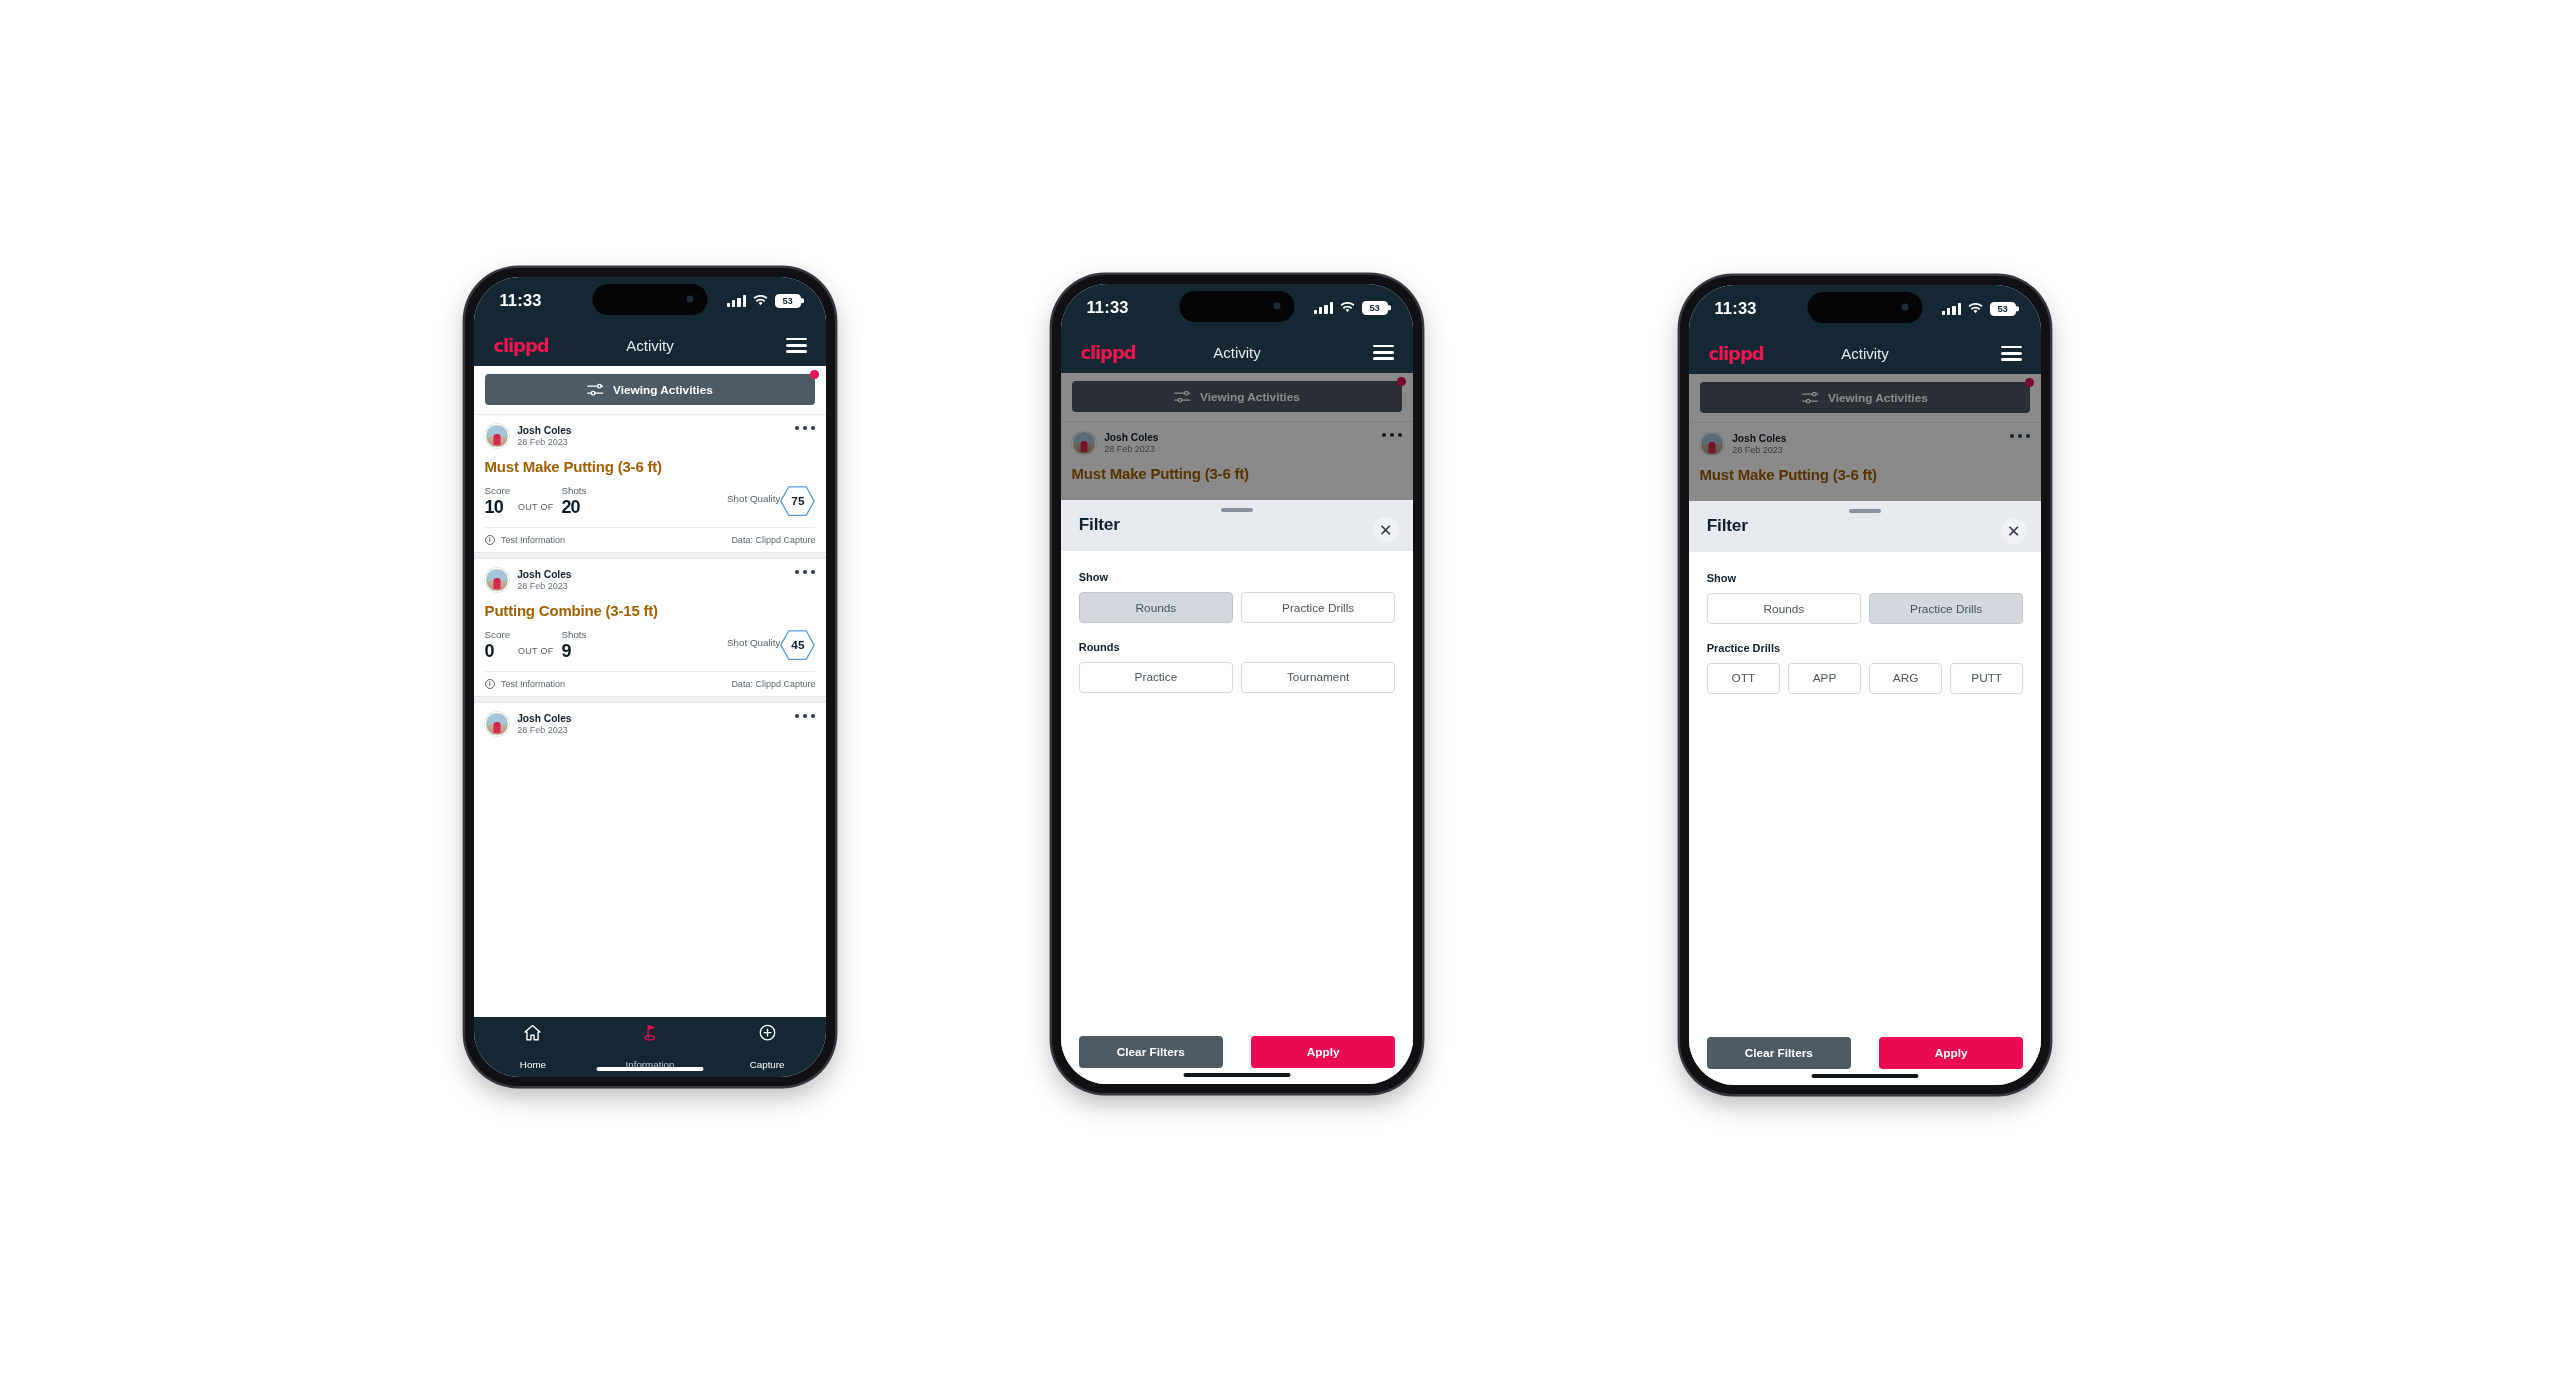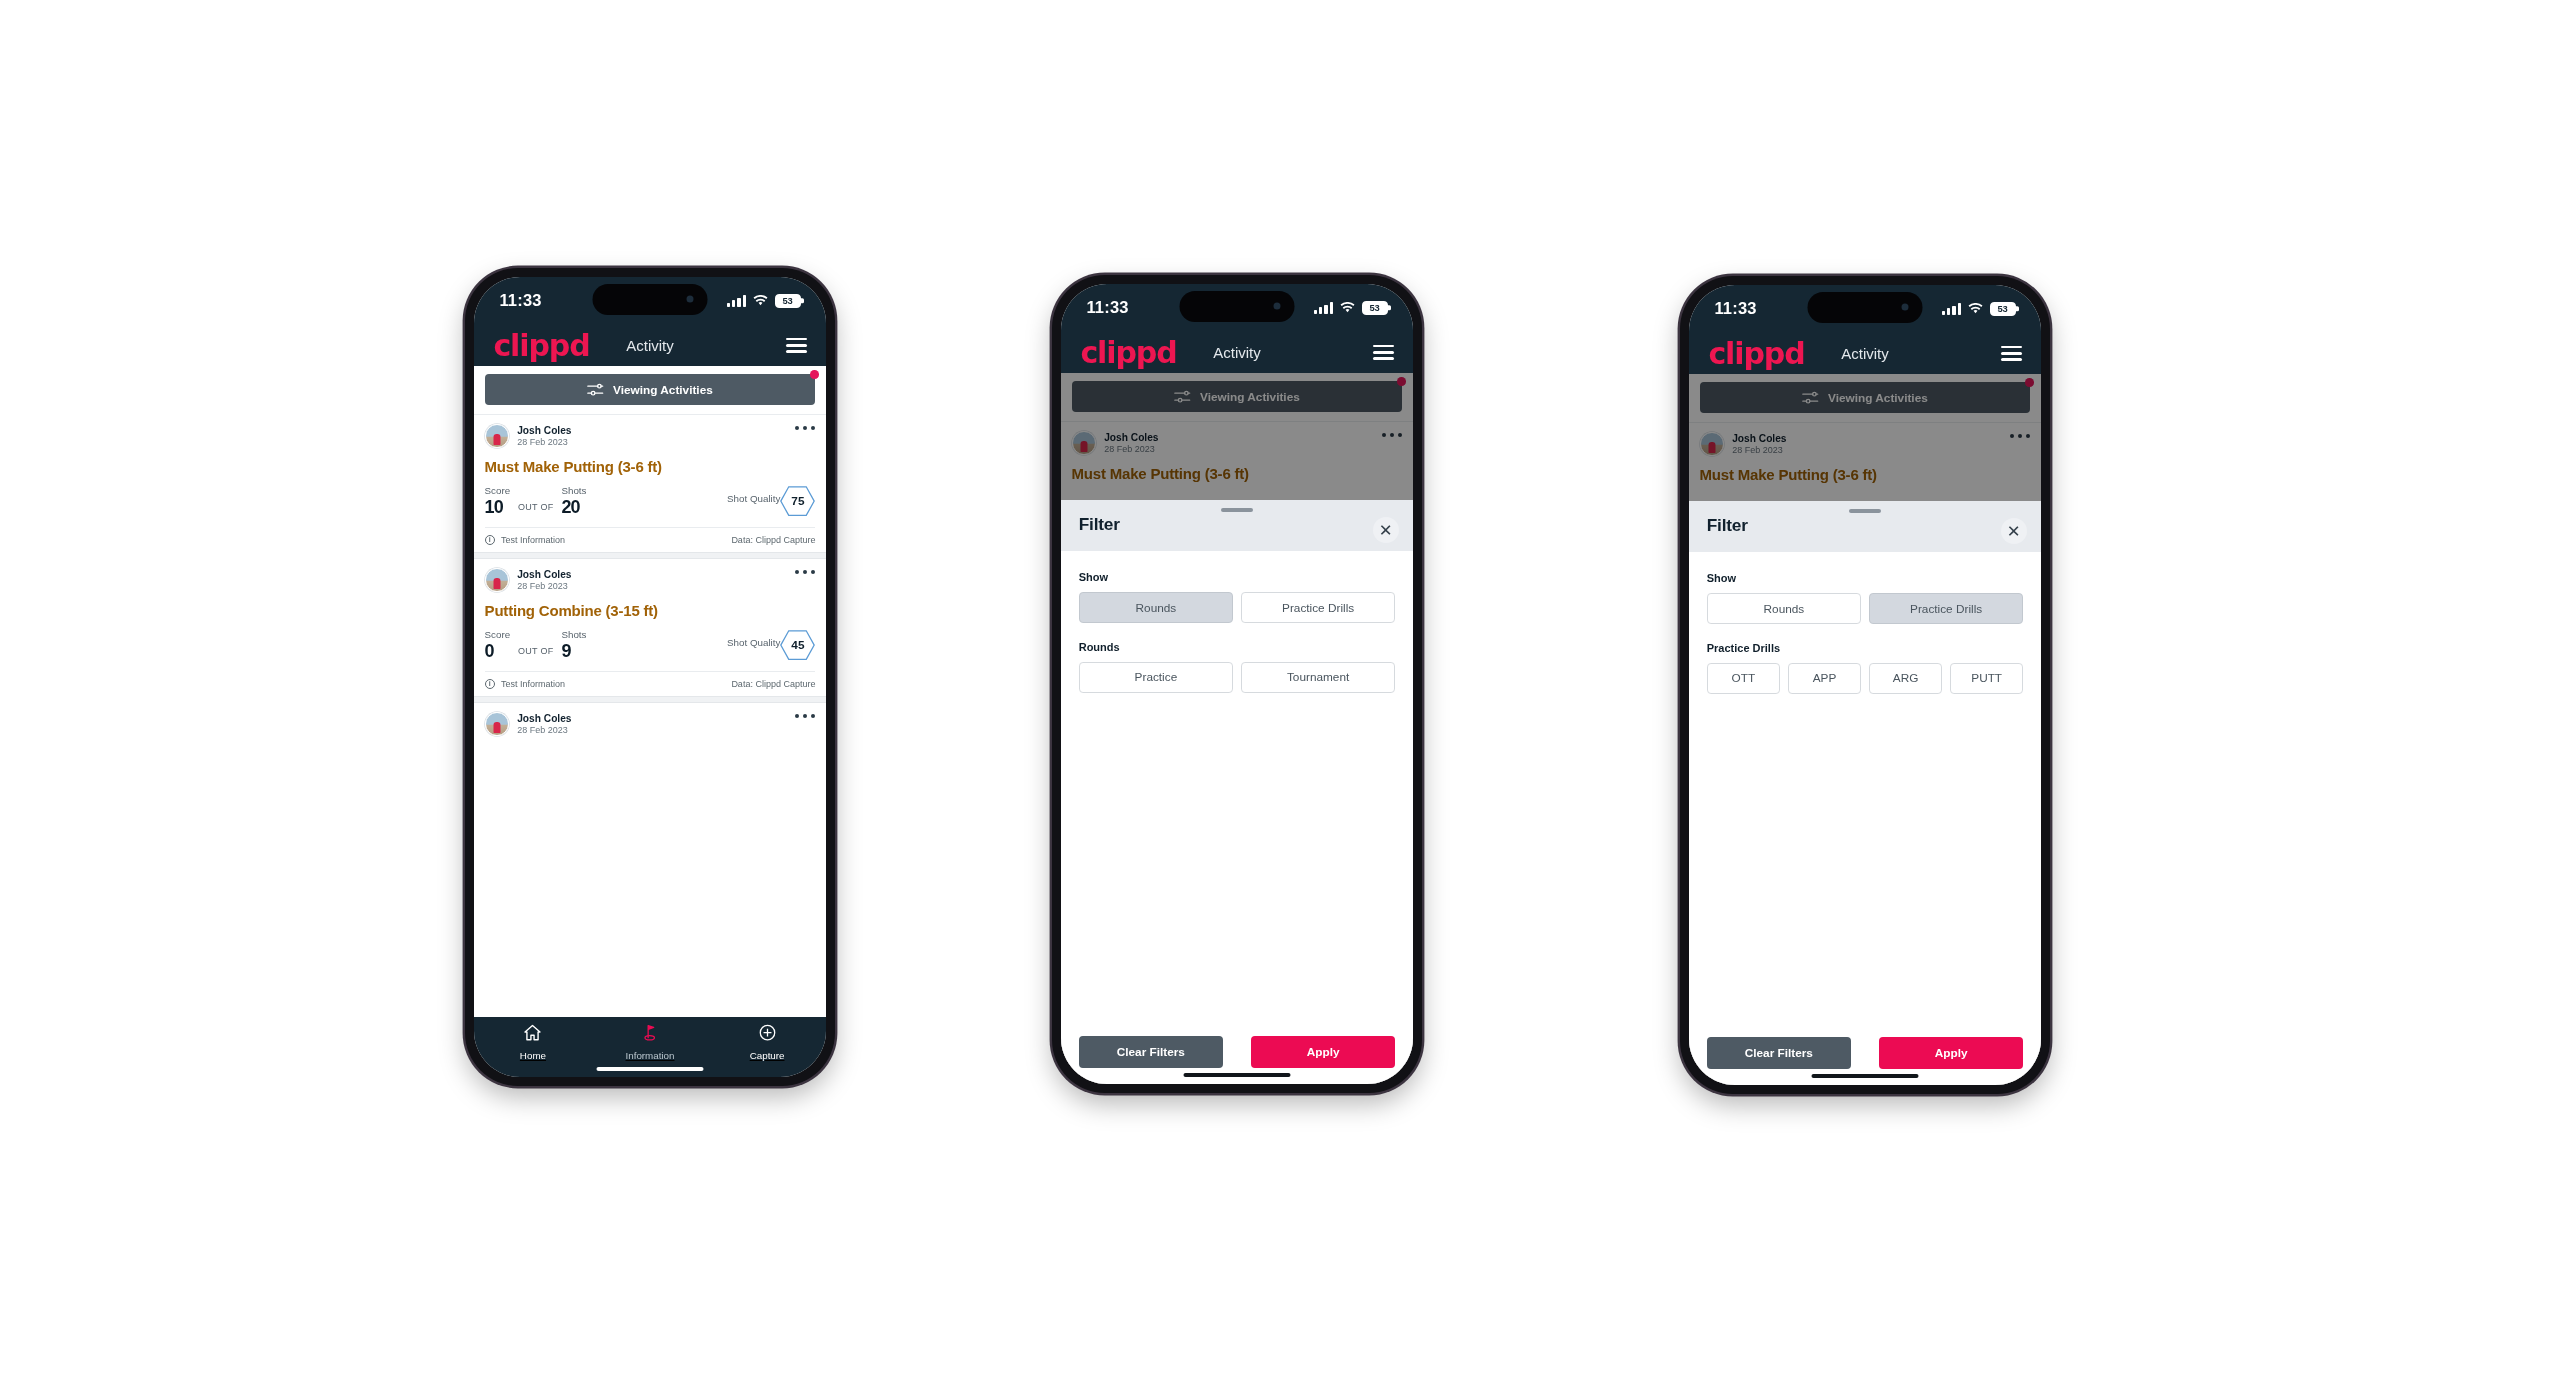--- a/index.html
+++ b/index.html
@@ -82,21 +82,21 @@
   
   .appbar {
     height: 42px; flex: none;
     background: #152733;
     display: flex; align-items: center;
     padding: 0 19px;
     position: relative;
   }
   .logo {
     color: #ed1651;
-    font-size: 30px; font-weight: bold;
+    font-size: 18px; font-weight: bold;
     letter-spacing: -1.1px;
     font-family: "DejaVu Sans", sans-serif;
   }
   .appbar-title {
     position: absolute; left: 0; right: 0;
     text-align: center;
     color: #e3e8ec; font-size: 15px;
     pointer-events: none;
   }
   .hamburger { margin-left: auto; width: 20.4px; display: flex; flex-direction: column; gap: 3.9px; z-index: 2; }
@@ -181,21 +181,21 @@
   .card-foot .right { margin-left: auto; }
 
   
   .bottomnav {
     flex: none; height: 60px;
     background: #152733;
     display: flex; align-items: flex-start;
     padding-top: 7px;
     position: relative;
   }
-  .navitem { flex: 1; display: flex; flex-direction: column; align-items: center; gap: 9px; text-decoration: underline; }
+  .navitem { flex: 1; display: flex; flex-direction: column; align-items: center; gap: 18px; }
   .navitem .lbl { font-size: 9.8px; color: #ffffff; }
   .navitem.active .lbl { color: #b9c5cd; }
   .homebar {
     position: absolute; bottom: 5.5px; left: 50%; transform: translateX(-50%);
     width: 107px; height: 3.9px; border-radius: 2.4px; background: #fff;
   }
 
   
   .dim { position: absolute; inset: 0; background: rgba(0,0,0,0.46); z-index: 5; }
   .sheet {

